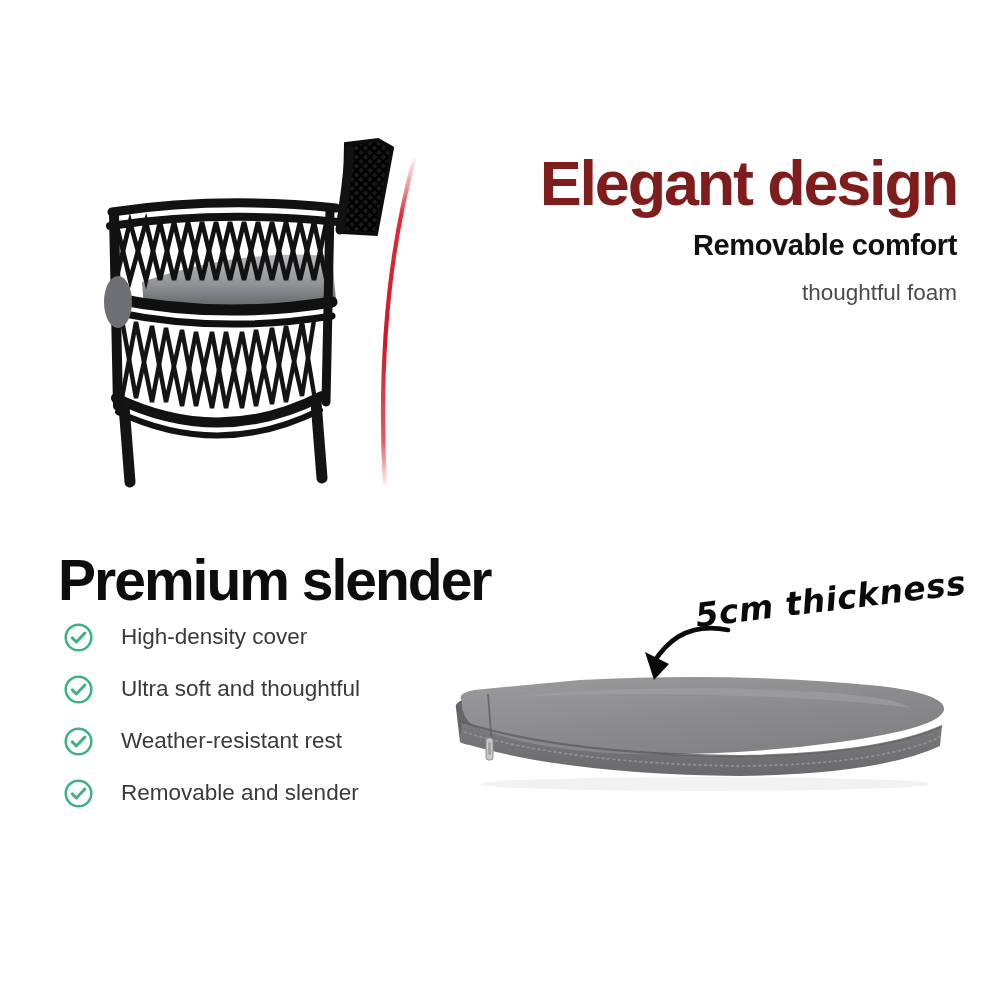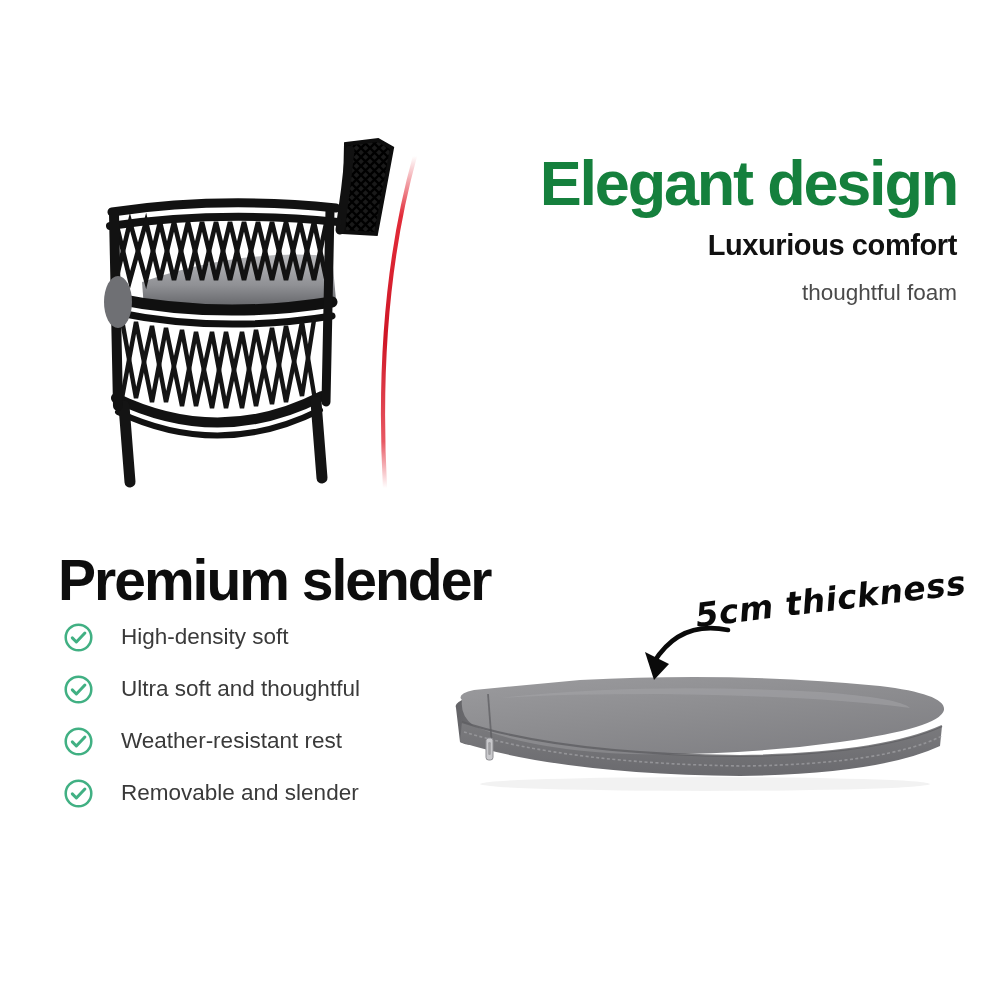--- a/index.html
+++ b/index.html
@@ -4,21 +4,21 @@
 <style>
   html,body{margin:0;padding:0;background:#fff;}
   body{width:1000px;height:1000px;font-family:"Liberation Sans",sans-serif;
        -webkit-font-smoothing:antialiased;}
   #page{position:relative;width:1000px;height:1000px;background:#ffffff;overflow:hidden;}
 
   
   .headline{
     position:absolute;left:420px;top:148px;width:537px;
     text-align:right;font-size:63px;line-height:70px;font-weight:bold;
-    letter-spacing:-2.2px;color:#15803d;white-space:nowrap;
+    letter-spacing:-2.2px;color:#7f1d1d;white-space:nowrap;
   }
   .subhead{
     position:absolute;left:420px;top:228px;width:537px;
     text-align:right;font-size:29px;line-height:34px;font-weight:bold;
     letter-spacing:-0.4px;color:#111111;
   }
   .bodytext{
     position:absolute;left:420px;top:278px;width:537px;
     text-align:right;font-size:22.5px;line-height:30px;font-weight:normal;
     letter-spacing:0px;color:#4a4a4a;
@@ -116,35 +116,35 @@
     <path d="M230 80 L226 272" stroke="#121212" stroke-width="9" fill="none" stroke-linecap="round"></path>
 
     <ellipse cx="18" cy="172" rx="14" ry="26" fill="#6f7074"></ellipse>
   </svg>
 
   <svg class="art" style="left:365px;top:150px;" width="70" height="345" viewBox="0 0 70 345">
     <path d="M50 6 Q10 150 20 338" stroke="url(#redFade)" stroke-width="4.2" fill="none" stroke-linecap="round"></path>
   </svg>
 
   <div class="headline">Elegant design</div>
-  <div class="subhead">Luxurious comfort</div>
+  <div class="subhead">Removable comfort</div>
   <div class="bodytext">
     <div>thoughtful foam</div>
   </div>
 
   <div class="section-title">Premium slender</div>
 
   <div class="feature-list">
 
     <div class="feature-row">
       <svg class="feature-icon" viewBox="0 0 32 32">
         <circle cx="16" cy="16" r="13.2" fill="none" stroke="#41b083" stroke-width="2.6"></circle>
         <path d="M9.6 16.4 L13.8 20.6 L22.6 11.4" fill="none" stroke="#41b083" stroke-width="3.1" stroke-linecap="round" stroke-linejoin="round"></path>
       </svg>
-      <span class="feature-label">High-density soft</span>
+      <span class="feature-label">High-density cover</span>
     </div>
 
     <div class="feature-row">
       <svg class="feature-icon" viewBox="0 0 32 32">
         <circle cx="16" cy="16" r="13.2" fill="none" stroke="#41b083" stroke-width="2.6"></circle>
         <path d="M9.6 16.4 L13.8 20.6 L22.6 11.4" fill="none" stroke="#41b083" stroke-width="3.1" stroke-linecap="round" stroke-linejoin="round"></path>
       </svg>
       <span class="feature-label">Ultra soft and thoughtful</span>
     </div>
 

